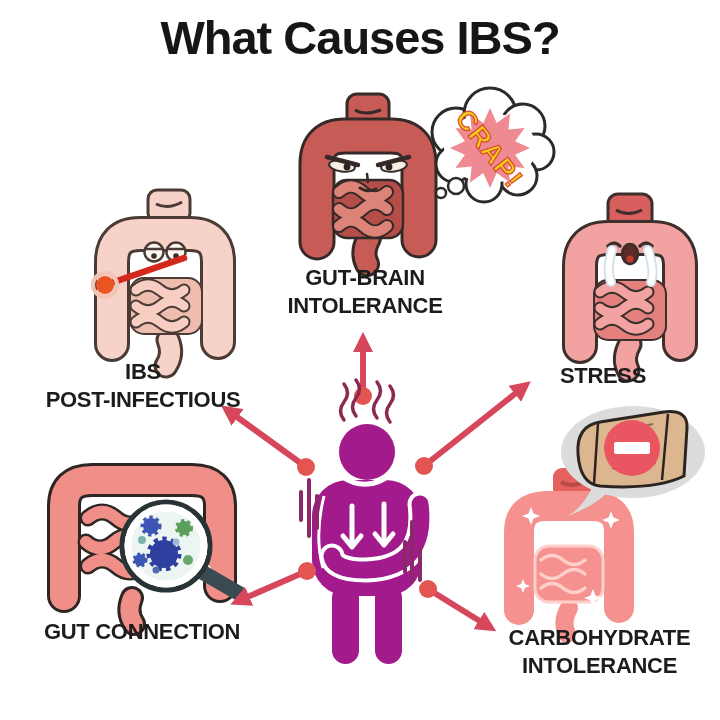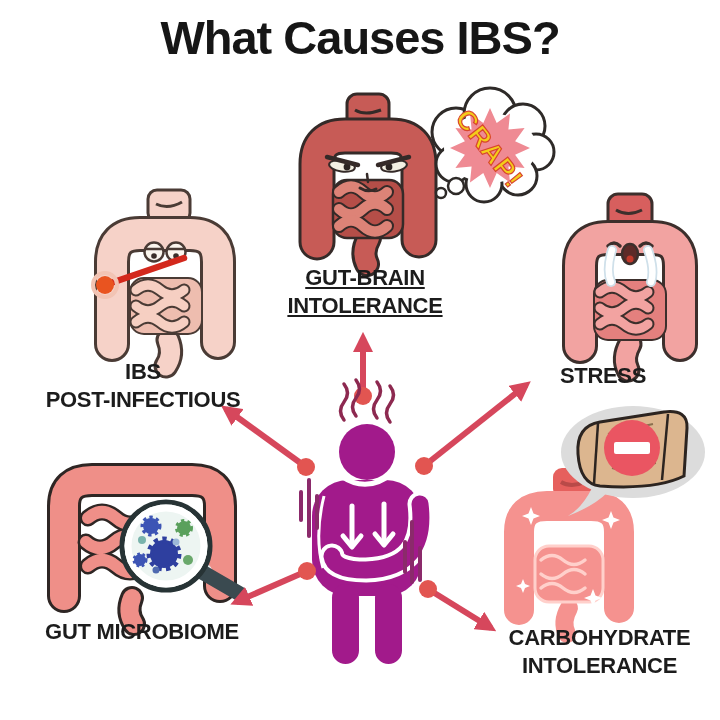--- a/index.html
+++ b/index.html
@@ -4,21 +4,21 @@
 <style>
   html,body{margin:0;padding:0;background:#ffffff;}
   #canvas{position:relative;width:720px;height:720px;background:#ffffff;overflow:hidden;
           font-family:"Liberation Sans", sans-serif;}
   .abs{position:absolute;}
   #title{left:0;top:10px;width:720px;text-align:center;font-size:47px;font-weight:bold;
          letter-spacing:-1px;color:#161616;}
   .cause-label{position:absolute;text-align:center;font-weight:bold;color:#1c1c1c;
                font-size:22px;line-height:1.28;letter-spacing:-0.3px;}
   .cause-label span{display:block;}
-  #label-gut-brain{left:255px;top:264px;width:220px;text-decoration:underline;}
+  #label-gut-brain{left:255px;top:264px;width:220px;}
   #label-post-infectious{left:18px;top:358px;width:250px;}
   #label-stress{left:538px;top:362px;width:130px;}
   #label-microbiome{left:17px;top:618px;width:250px;}
   #label-carb{left:477px;top:624px;width:245px;}
   svg{display:block;overflow:visible;}
 </style>
 </head>
 <body>
 
 <div id="canvas">
@@ -273,21 +273,21 @@
   <div id="label-post-infectious" class="cause-label">
     <span>IBS</span>
     <span>POST-INFECTIOUS</span>
   </div>
 
   <div id="label-stress" class="cause-label">
     <span>STRESS</span>
   </div>
 
   <div id="label-microbiome" class="cause-label">
-    <span>GUT MICROBIOME</span>
+    <span>GUT CONNECTION</span>
   </div>
 
   <div id="label-carb" class="cause-label">
     <span>CARBOHYDRATE</span>
     <span>INTOLERANCE</span>
   </div>
 
 </div>
 
 </body></html>

